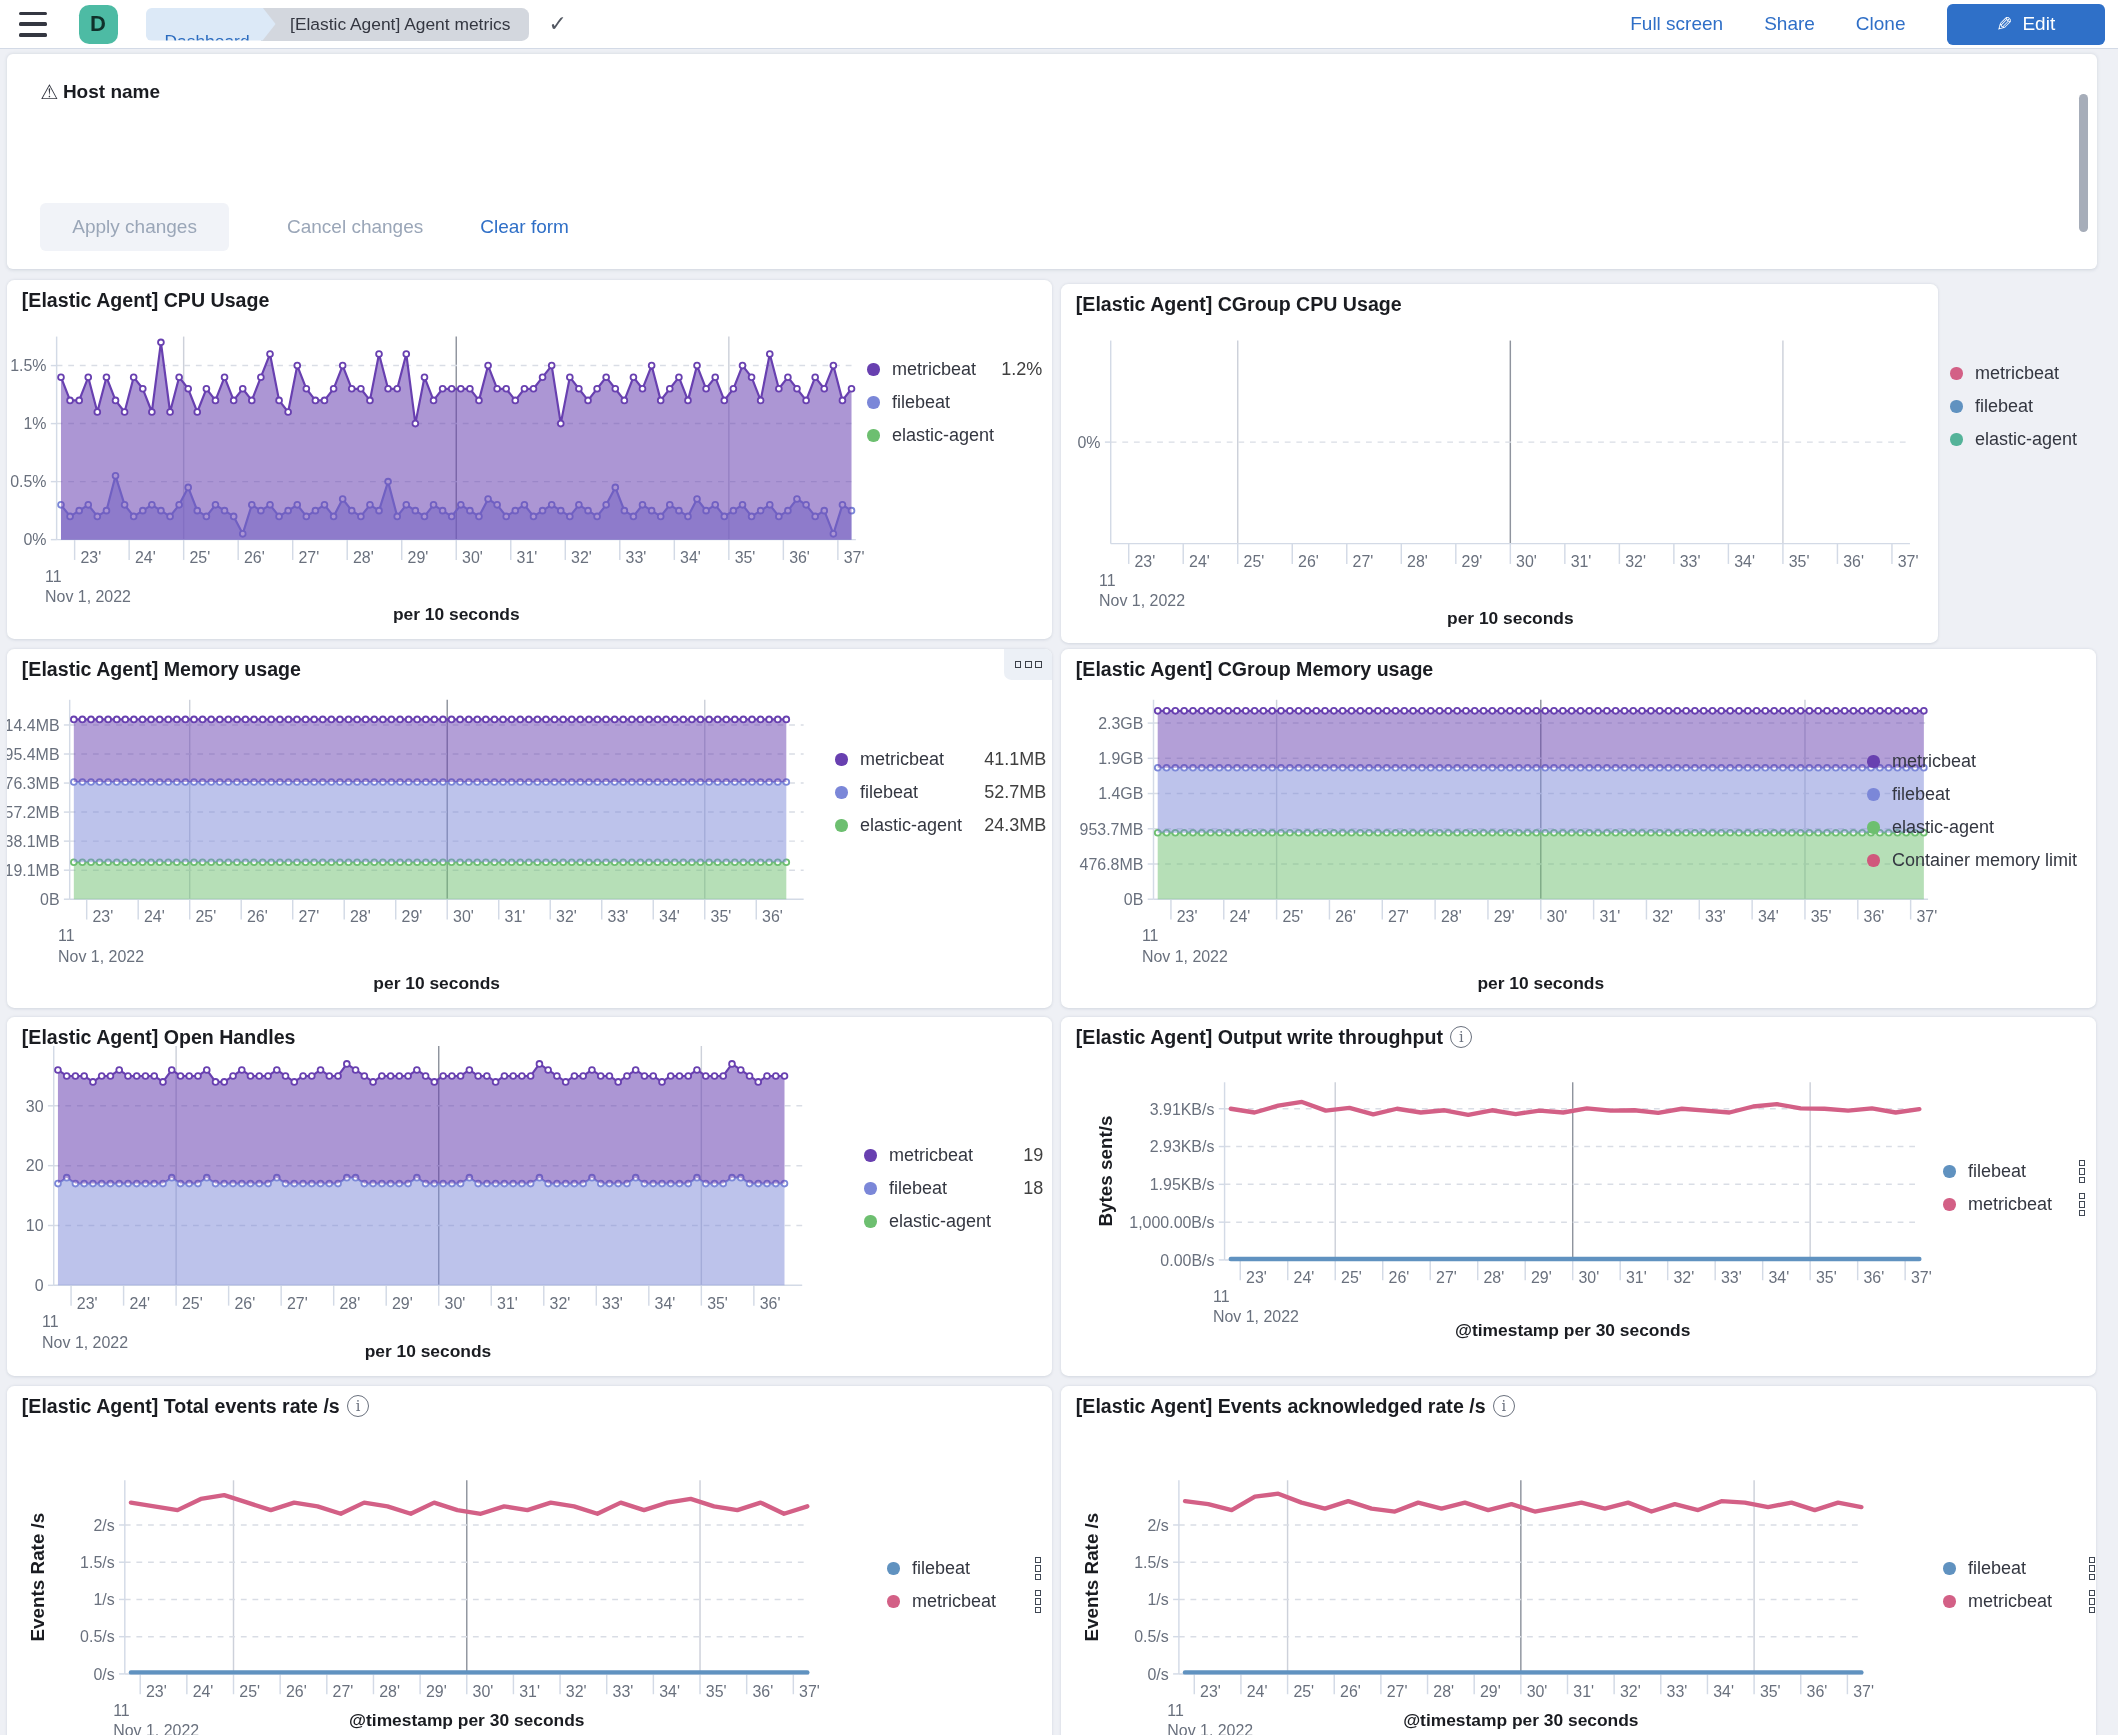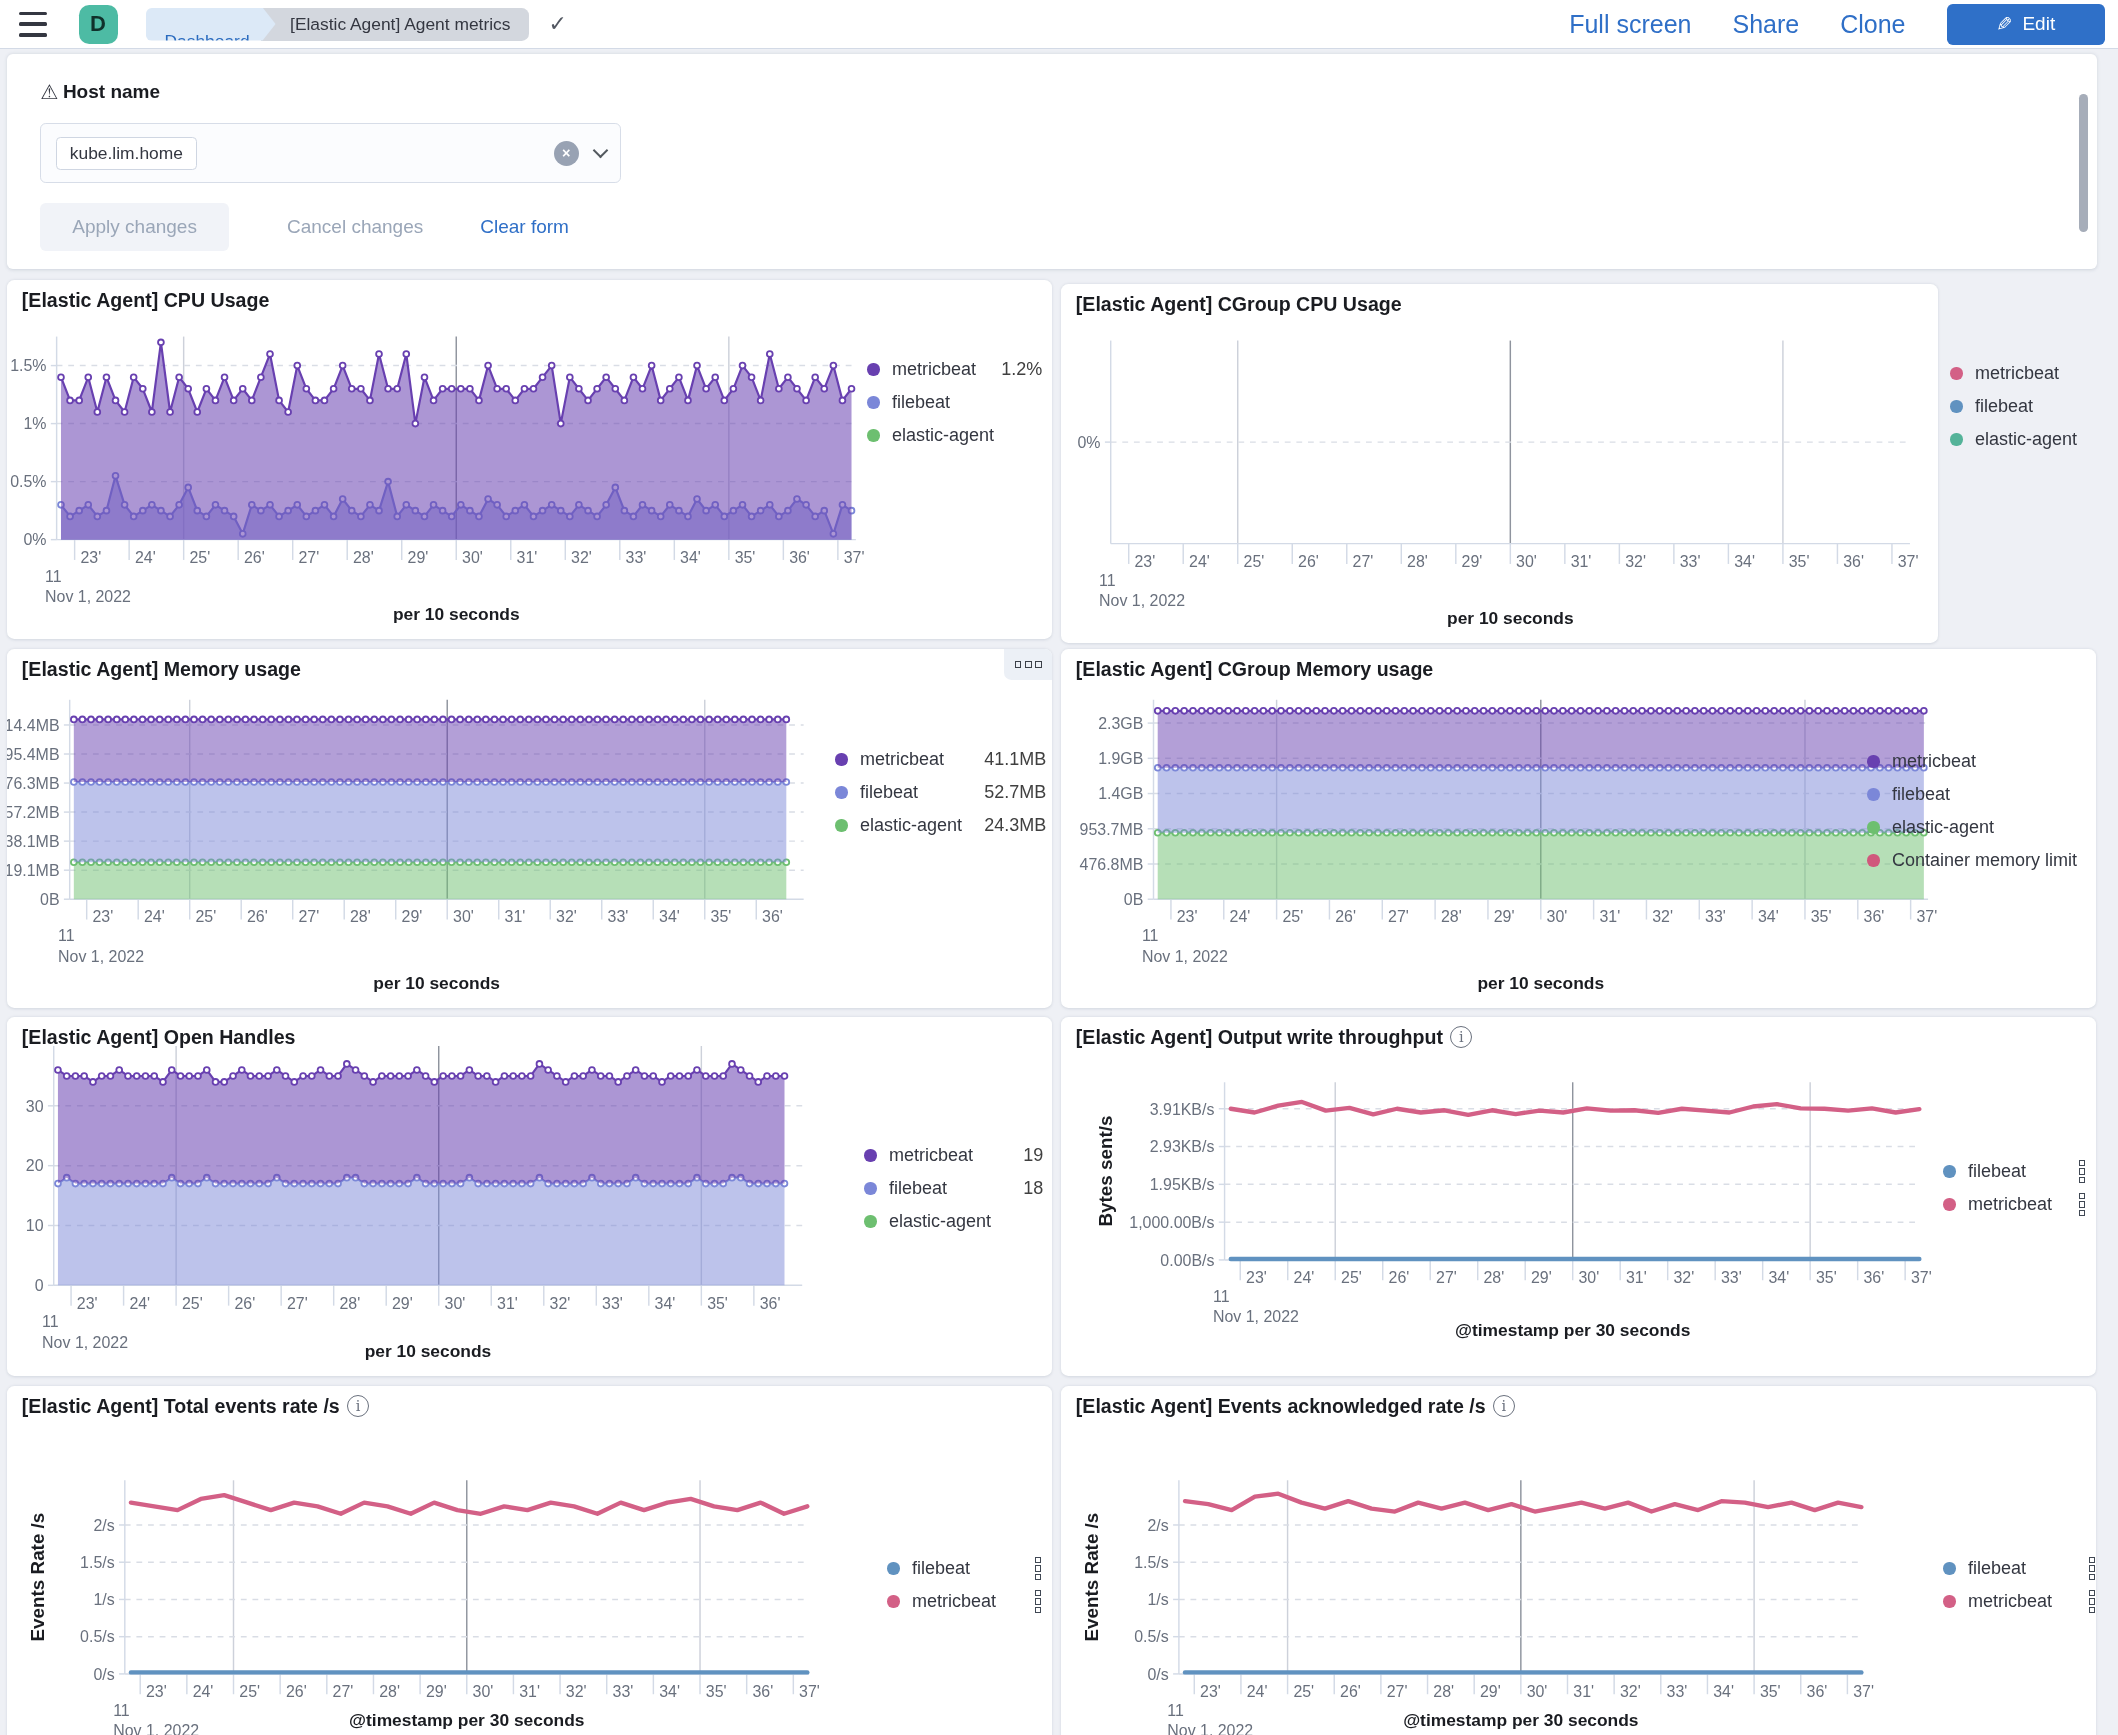--- a/index.html
+++ b/index.html
@@ -16,21 +16,21 @@
     font-weight:bold; font-size:22px; display:flex; align-items:center; justify-content:center; margin-left:30.5px; }
   .crumbs { display:flex; align-items:center; margin-left:28px; }
   .crumb-root { height:33px; line-height:33px; padding:17px 26px 0 19px; background:#dce9f7; color:#2a6bbf;
     font-size:17.4px; border-radius:5.8px 0 0 5.8px; position:relative; z-index:2;
     clip-path:polygon(0 0, calc(100% - 13px) 0, 100% 50%, calc(100% - 13px) 100%, 0 100%);
     filter:drop-shadow(2.9px 0 0 #fff); }
   .crumb-current { height:33px; line-height:33px; padding:0 19px 0 29px; background:#d3d7de; color:#343741;
     font-size:17.4px; border-radius:0 7.3px 7.3px 0; margin-left:-14.5px; }
   .crumb-check { font-size:22px; color:#525761; margin-left:19px; }
   .topbar-right { margin-left:auto; display:flex; align-items:center; gap:41px; margin-right:14.5px; }
-  .top-link { color:#2f6fc7; font-size:25px; cursor:pointer; }
+  .top-link { color:#2f6fc7; font-size:19px; cursor:pointer; }
   .edit-btn { background:#2f70c8; color:#fff; font-size:19px; height:41px; min-width:158px;
     border:none; border-radius:5.8px; display:flex; align-items:center; justify-content:center; gap:10.2px; cursor:pointer; }
   .pencil-icon { font-size:19.6px; transform:scaleX(-1); }
 
   
   .filter-card { position:absolute; left:7.3px; top:54px; width:2090px; height:215px; background:#fff;
     border-radius:5.8px; box-shadow:0 0.7px 3.6px rgba(69,90,110,.18); z-index:10; }
   .filter-label { position:absolute; left:33px; top:26px; font-size:19px; font-weight:bold; color:#1a1c21;
     display:flex; align-items:center; gap:4.4px; }
   .warn-icon { font-size:20.3px; font-weight:normal; color:#343741; }
@@ -96,27 +96,20 @@
       <span class="pencil-icon">✎</span>
       <span>Edit</span>
     </button>
   </div>
 </header>
 
 <section class="filter-card">
   <div class="filter-label">
     <span class="warn-icon">⚠</span>
     <span>Host name</span>
-  </div>
-  <div class="combo">
-    <span class="combo-pill">kube.lim.home</span>
-    <span class="combo-right">
-      <span class="combo-clear">×</span>
-      <span class="combo-chevron"></span>
-    </span>
   </div>
   <div class="filter-actions">
     <button class="btn-apply">Apply changes</button>
     <button class="btn-cancel">Cancel changes</button>
     <button class="btn-clearform">Clear form</button>
   </div>
 </section>
 
 <div id="dashboard-grid">
     <section class="panel" style="left: 0px; top: 0px; width: 1045px; height: 359px;">

